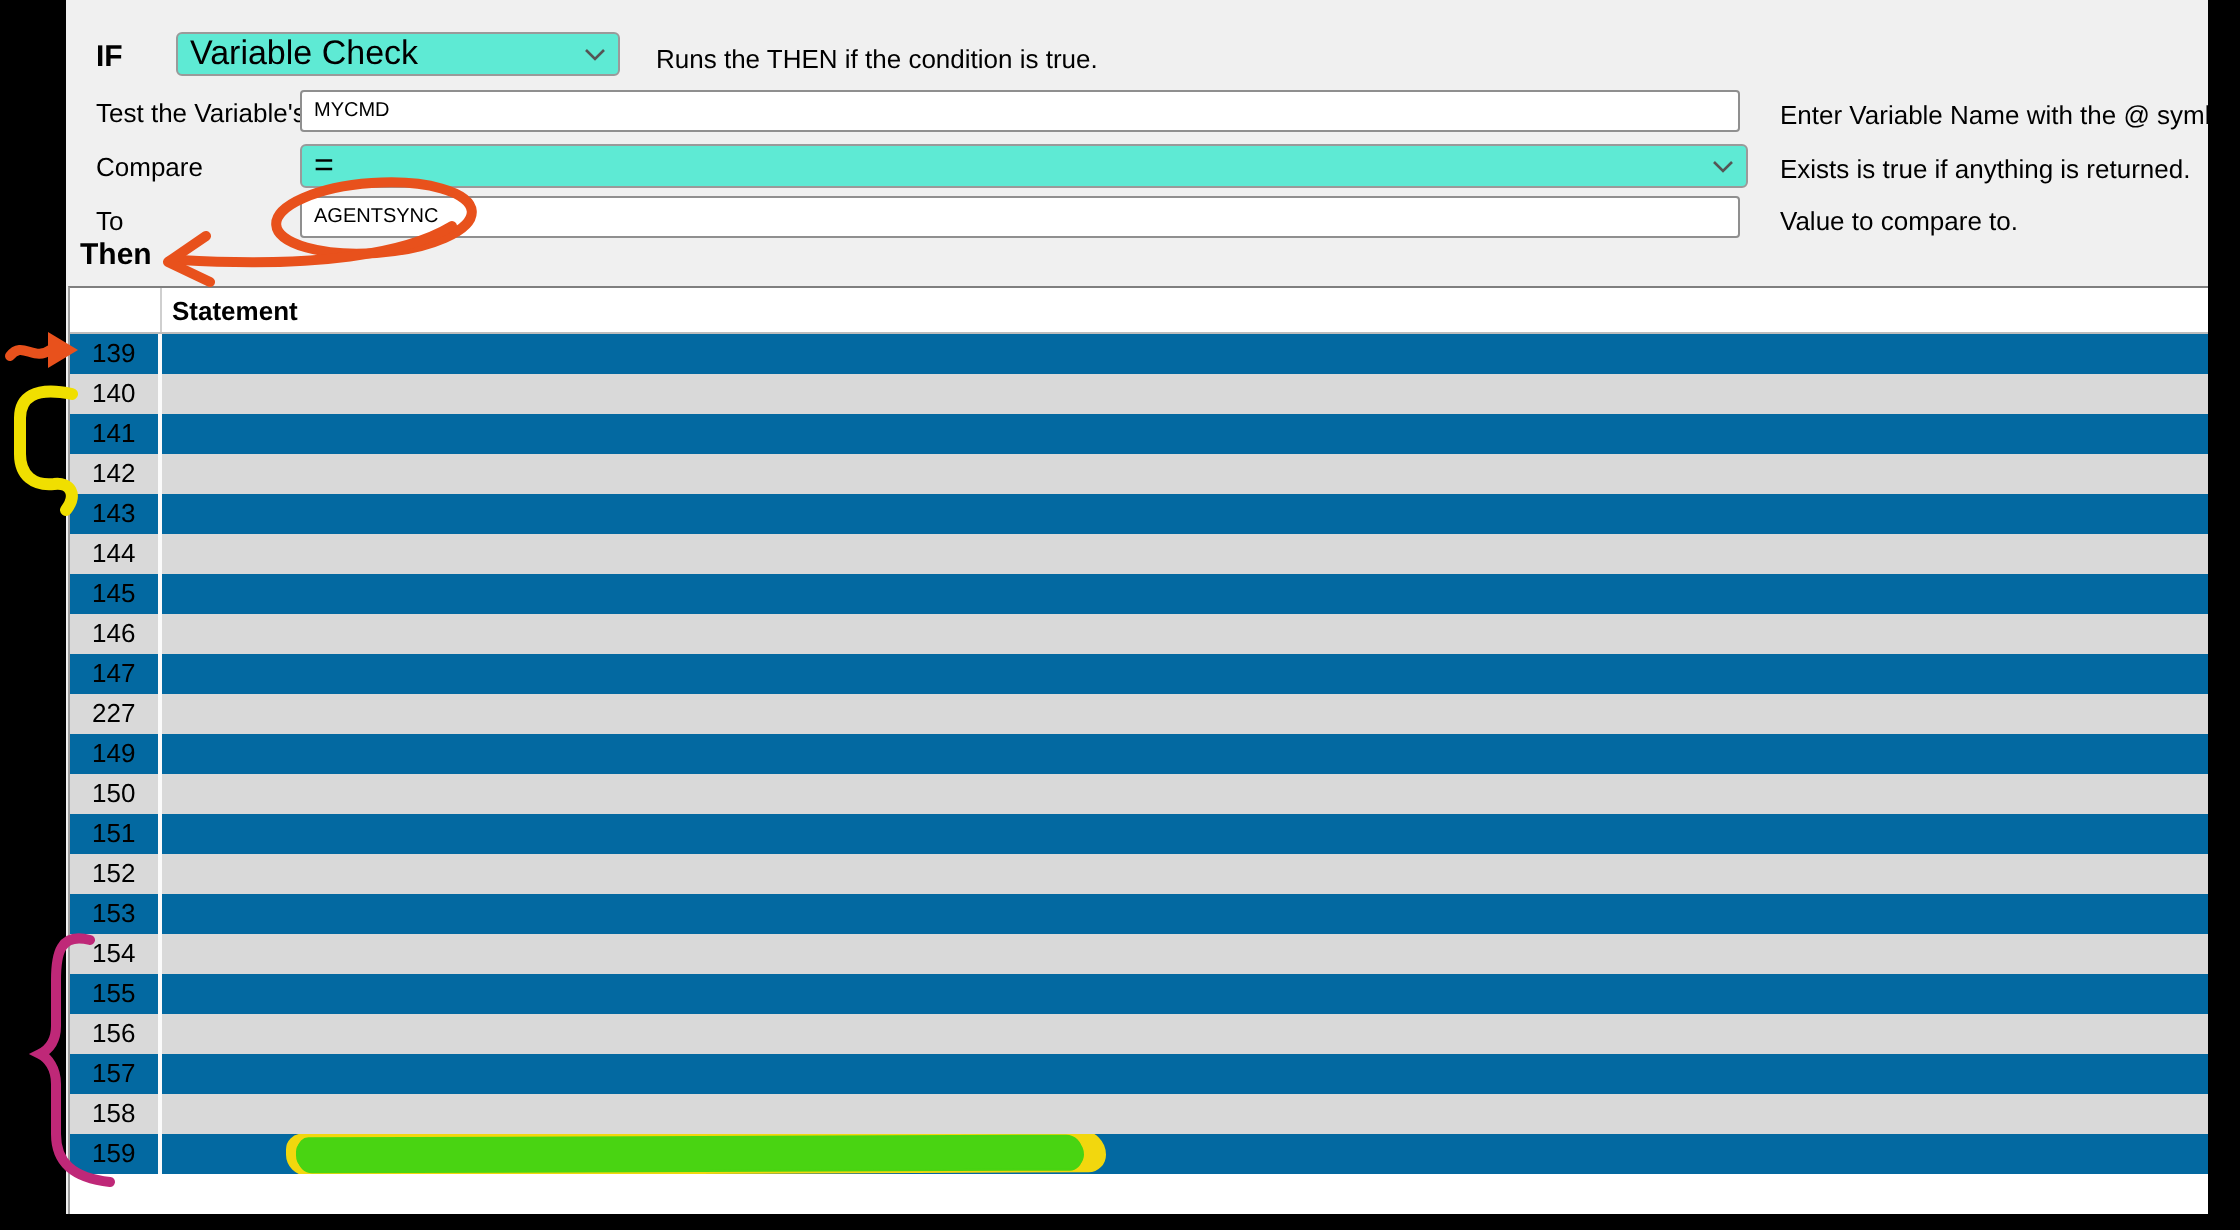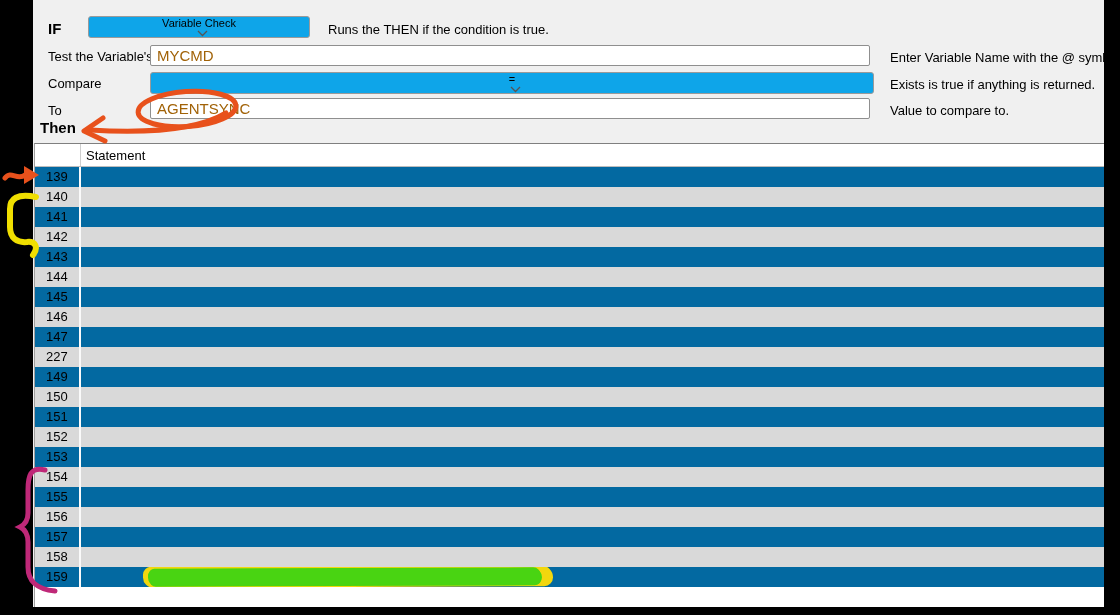--- a/index.html
+++ b/index.html
@@ -14,40 +14,40 @@
 
   
   .lbl { position:absolute; font-size:13px; white-space:nowrap; }
   .lbl.bold { font-weight:bold; font-size:15px; }
   .hint { position:absolute; font-size:13px; white-space:nowrap; overflow:hidden; }
 
   .textbox {
     position:absolute; height:21px; background:#fff;
     border:1px solid #8f8f8f; border-radius:2px;
     font-family:"Liberation Sans", sans-serif;
-    font-size:15px; padding:0 6px; color:#a16207;
+    font-size:10px; padding:0 6px; color:#000000;
   }
   .combo {
-    position:absolute; height:22px; background:#0ea5e9;
+    position:absolute; height:22px; background:#5eead4;
     border:1px solid #9a9a9a; border-radius:3px;
-    font-size:11px; display:flex; align-items:center;
-    padding:0 6px; justify-content:space-between;flex-direction:column;
+    font-size:17px; display:flex; align-items:center;
+    padding:0 6px; justify-content:space-between;
   }
   .combo .chev { flex:0 0 auto; margin-left:6px; }
 
   
   .stmt-table {
     position:absolute; left:34px; top:143px; width:1086px; height:464px;
     border-top:1px solid #7f7f7f; border-left:1px solid #9f9f9f;
     background:#fff; overflow:hidden;
   }
   .thead { display:flex; height:23px; line-height:23px; background:#fff;
            border-bottom:1px solid #bdbdbd; font-size:13px; }
   .thead .num-h { width:46px; border-right:1px solid #cfcfcf; }
-  .thead .stmt-h { flex:1; padding-left:5px; }
+  .thead .stmt-h { flex:1; padding-left:5px;font-weight:bold; }
 
   .srow { display:flex; height:20px; line-height:20px; font-size:13px; background:#0369a1; }
   .srow.alt { background:var(--row-alt,#d9d9d9); }
   .num-cell { width:46px; padding-left:11px; border-right:2px solid #fafafa; }
   .stmt-cell { flex:1; position:relative; white-space:pre; overflow:hidden; }
   .ind0 .stmt-cell { padding-left:4px; }
   .ind1 .stmt-cell { padding-left:30px; }
   .ind2 .stmt-cell { padding-left:68px; }
 
   

